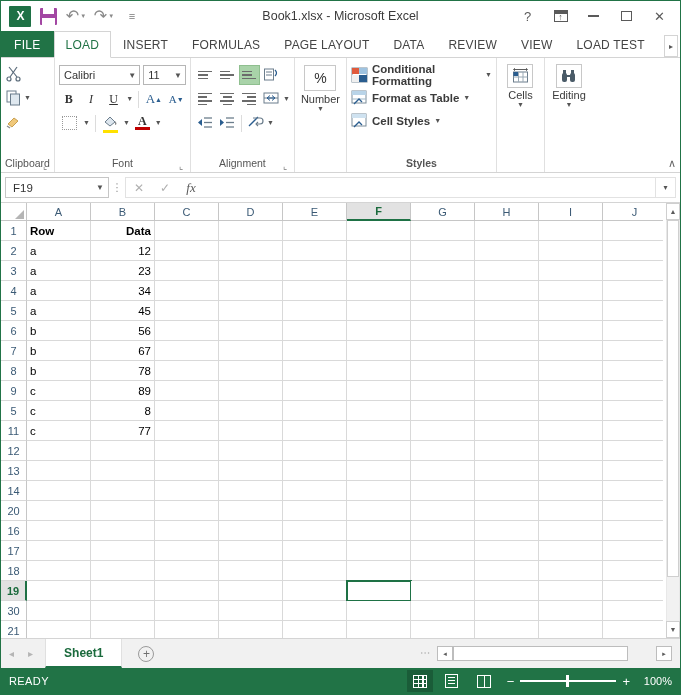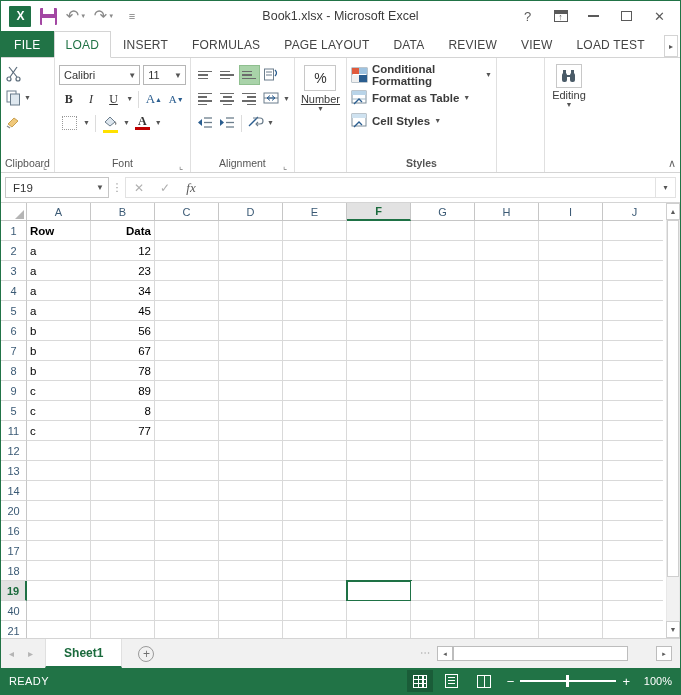--- a/index.html
+++ b/index.html
@@ -207,21 +207,21 @@
   .lines i { display:block; height: 1.6px; background:#6b6b6b; }
 
   
   .num-grp { width: 52px; align-items: center; }
   .num-body { display:flex; flex-direction:column; align-items:center; padding-top:4px; }
   .pct-box {
     width: 32px; height: 26px; border: 1px solid #c8c8c8;
     display:flex; align-items:center; justify-content:center;
     font-size: 14px; color: #333;
   }
-  .num-label { font-size: 11px; color:#3b3b3b; margin-top:2px;text-decoration:underline; }
+  .num-label { font-size: 11px; color:#3b3b3b; margin-top:2px; }
 
   
   .styles-grp { width: 150px; font-weight: bold; }
   .styles-body { display:flex; flex-direction:column; padding-top:3px; gap:2px; }
   .style-row { display:flex; align-items:center; gap:4px; height:21px; font-size:11.5px; color:#3b3b3b; }
   .style-ic { width: 17px; height: 16px; position: relative; }
 
   
   .cells-grp, .edit-grp { width: 48px; }
   .ce-body { display:flex; flex-direction:column; align-items:center; padding-top:3px; }
@@ -726,20 +726,36 @@
             </svg>
           </span>
           <span>Cell Styles</span>
           <span class="caret-dn">▼</span>
         </div>
       </div>
       <div class="rgroup-title">Styles</div>
     </div>
 
     <div class="rgroup cells-grp">
+      <div class="rgroup-body ce-body">
+        <div class="ce-box">
+          <span class="ic">
+            <svg width="17" height="16" viewBox="0 0 17 16">
+              <rect x="1.5" y="4" width="14" height="10" fill="#fff" stroke="#6b7d8c" stroke-width="1"></rect>
+              <rect x="1.5" y="4" width="5" height="4" fill="#2a5d8f"></rect>
+              <line x1="1.5" y1="9" x2="15.5" y2="9" stroke="#9aa9b5"></line>
+              <line x1="6.5" y1="4" x2="6.5" y2="14" stroke="#9aa9b5"></line>
+              <line x1="11" y1="4" x2="11" y2="14" stroke="#9aa9b5"></line>
+              <path d="M2 1.5 L15 1.5 M3 0.3 L1.5 1.5 L3 2.7 M14 0.3 L15.5 1.5 L14 2.7" stroke="#4a4a4a" stroke-width="0.9" fill="none"></path>
+            </svg>
+          </span>
+        </div>
+        <div class="ce-label">Cells</div>
+        <div class="caret-dn">▼</div>
+      </div>
       <div class="rgroup-title"></div>
     </div>
 
     <div class="rgroup edit-grp" style="border-right:none;">
       <div class="rgroup-body ce-body">
         <div class="ce-box">
           <span class="ic">
             <svg width="17" height="16" viewBox="0 0 17 16">
               <g fill="#4a5b68">
                 <rect x="2" y="5" width="5" height="9" rx="2"></rect>
@@ -1033,21 +1049,21 @@
               <div class="cell" style="width: 64px; flex: 0 0 64px;"></div>
               <div class="cell" style="width: 64px; flex: 0 0 64px;"></div>
               <div class="cell" style="width: 64px; flex: 0 0 64px;"></div>
               <div class="cell cursor" style="width: 64px; flex: 0 0 64px;"></div>
               <div class="cell" style="width: 64px; flex: 0 0 64px;"></div>
               <div class="cell" style="width: 64px; flex: 0 0 64px;"></div>
               <div class="cell" style="width: 64px; flex: 0 0 64px;"></div>
               <div class="cell" style="width: 64px; flex: 0 0 64px;"></div>
             </div>
             <div class="grow">
-              <div class="rowh">40</div>
+              <div class="rowh">30</div>
               <div class="cell" style="width: 64px; flex: 0 0 64px;"></div>
               <div class="cell" style="width: 64px; flex: 0 0 64px;"></div>
               <div class="cell" style="width: 64px; flex: 0 0 64px;"></div>
               <div class="cell" style="width: 64px; flex: 0 0 64px;"></div>
               <div class="cell" style="width: 64px; flex: 0 0 64px;"></div>
               <div class="cell" style="width: 64px; flex: 0 0 64px;"></div>
               <div class="cell" style="width: 64px; flex: 0 0 64px;"></div>
               <div class="cell" style="width: 64px; flex: 0 0 64px;"></div>
               <div class="cell" style="width: 64px; flex: 0 0 64px;"></div>
               <div class="cell" style="width: 64px; flex: 0 0 64px;"></div>

